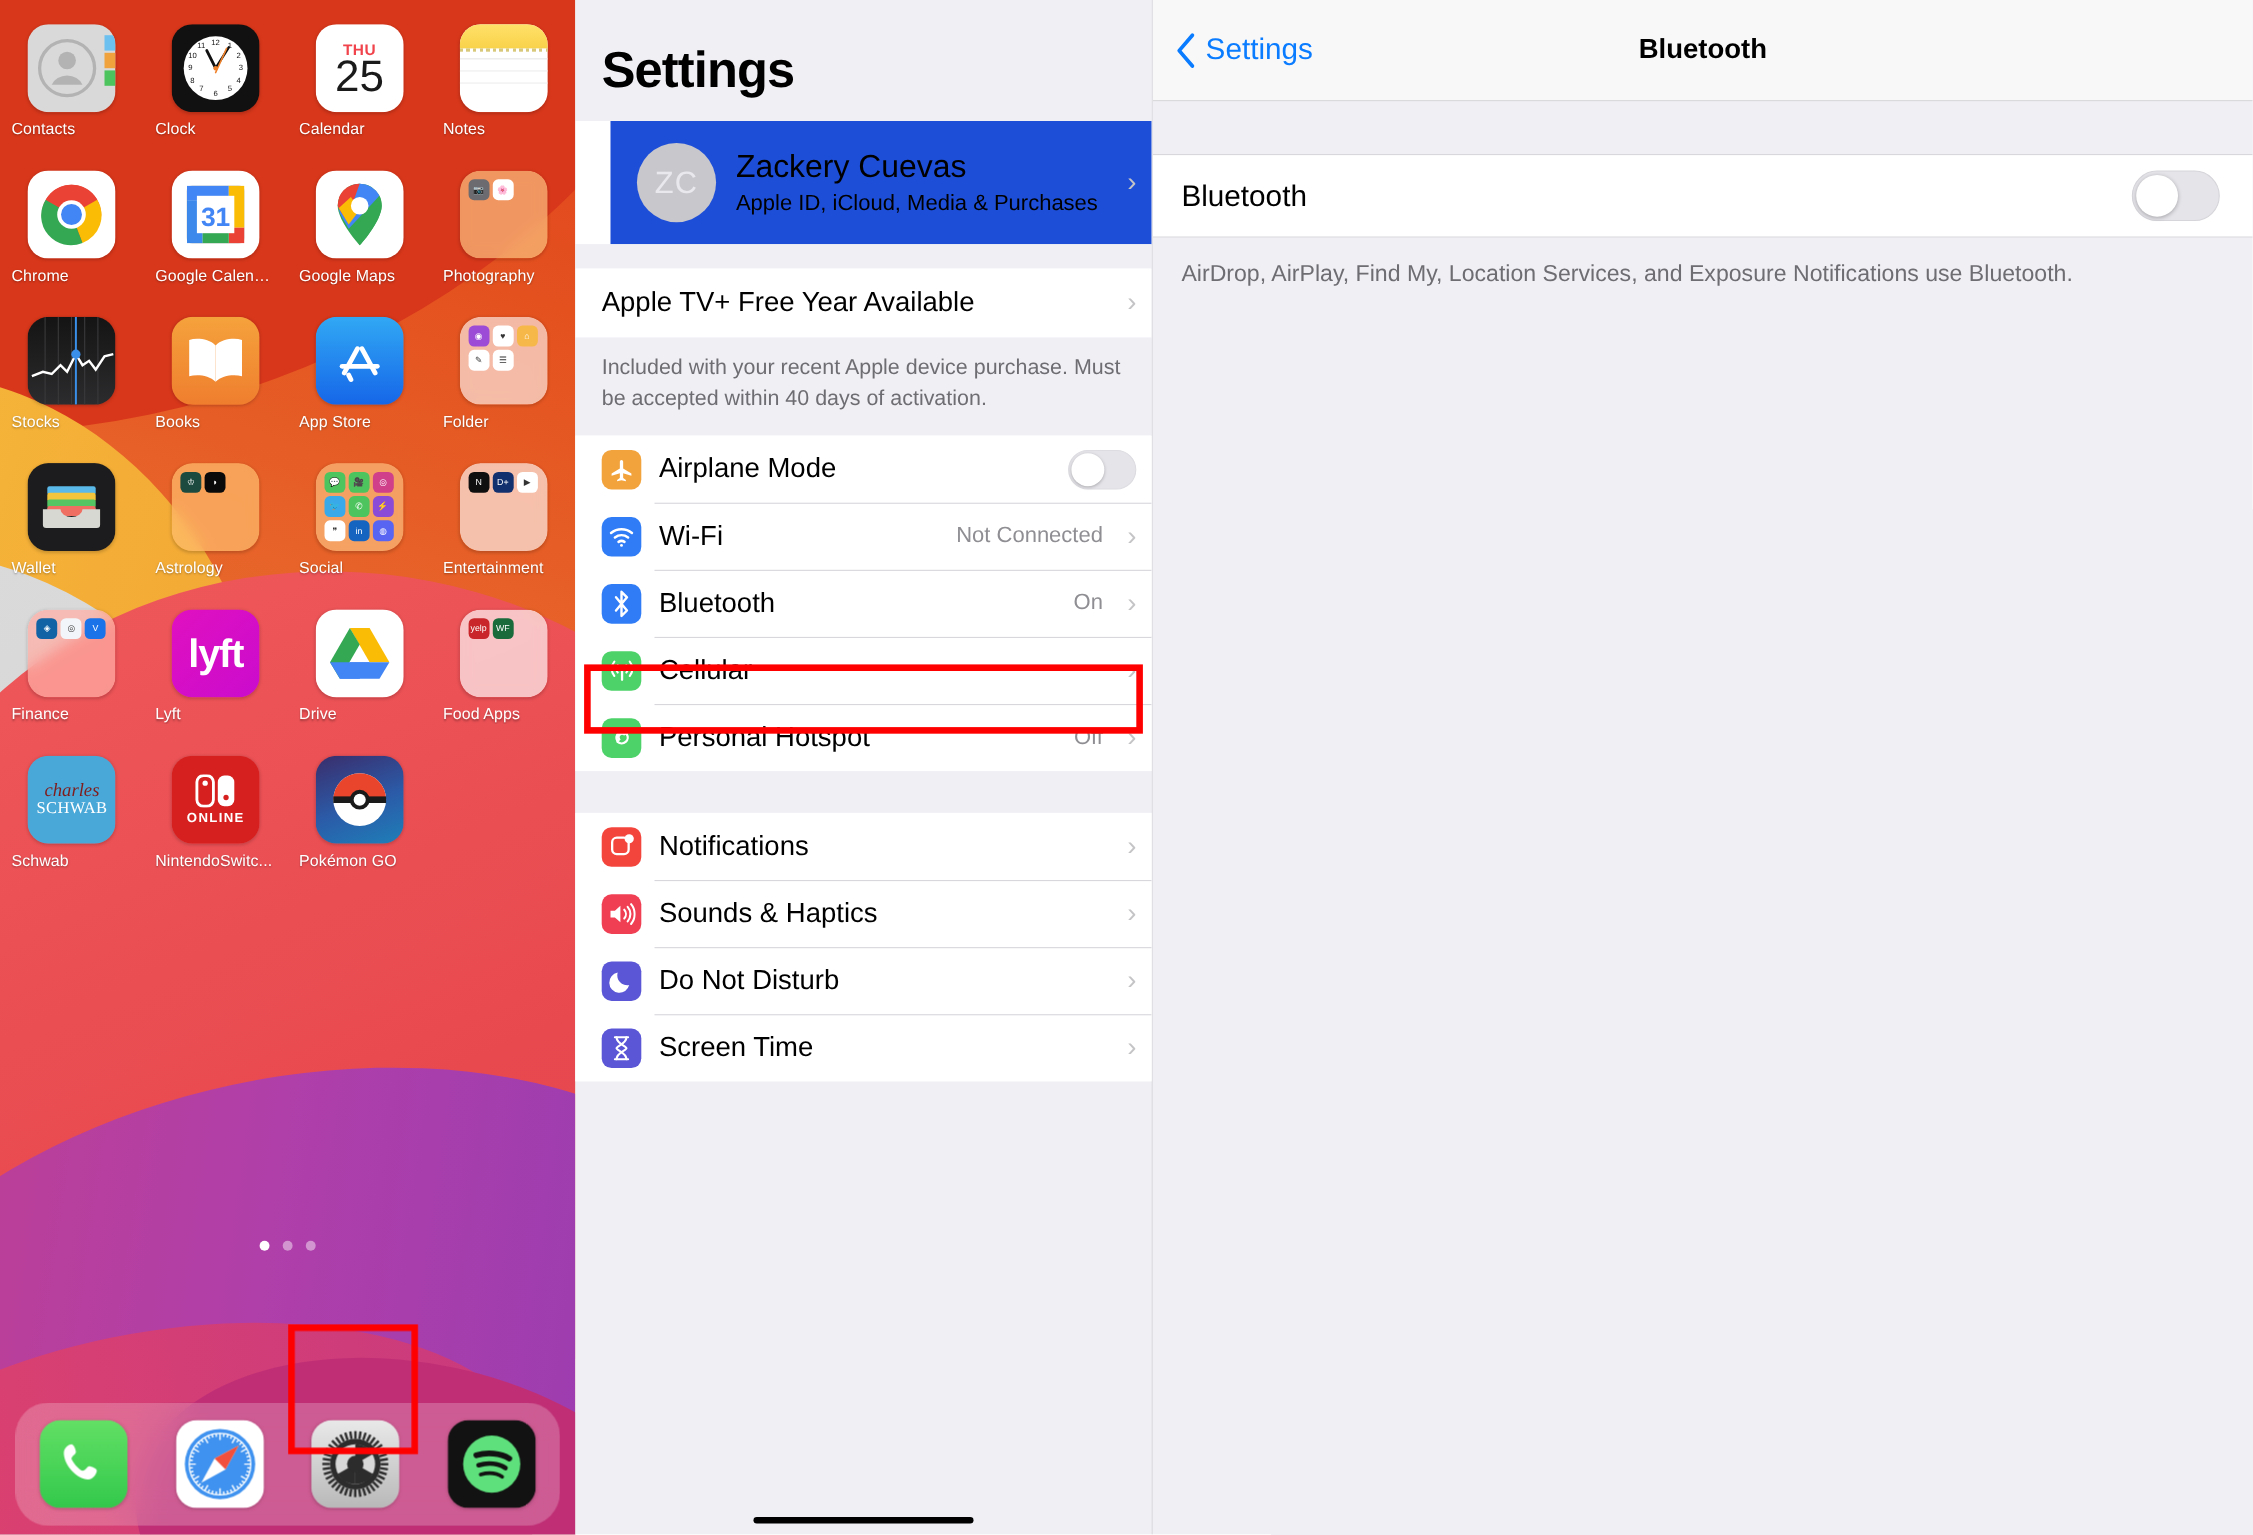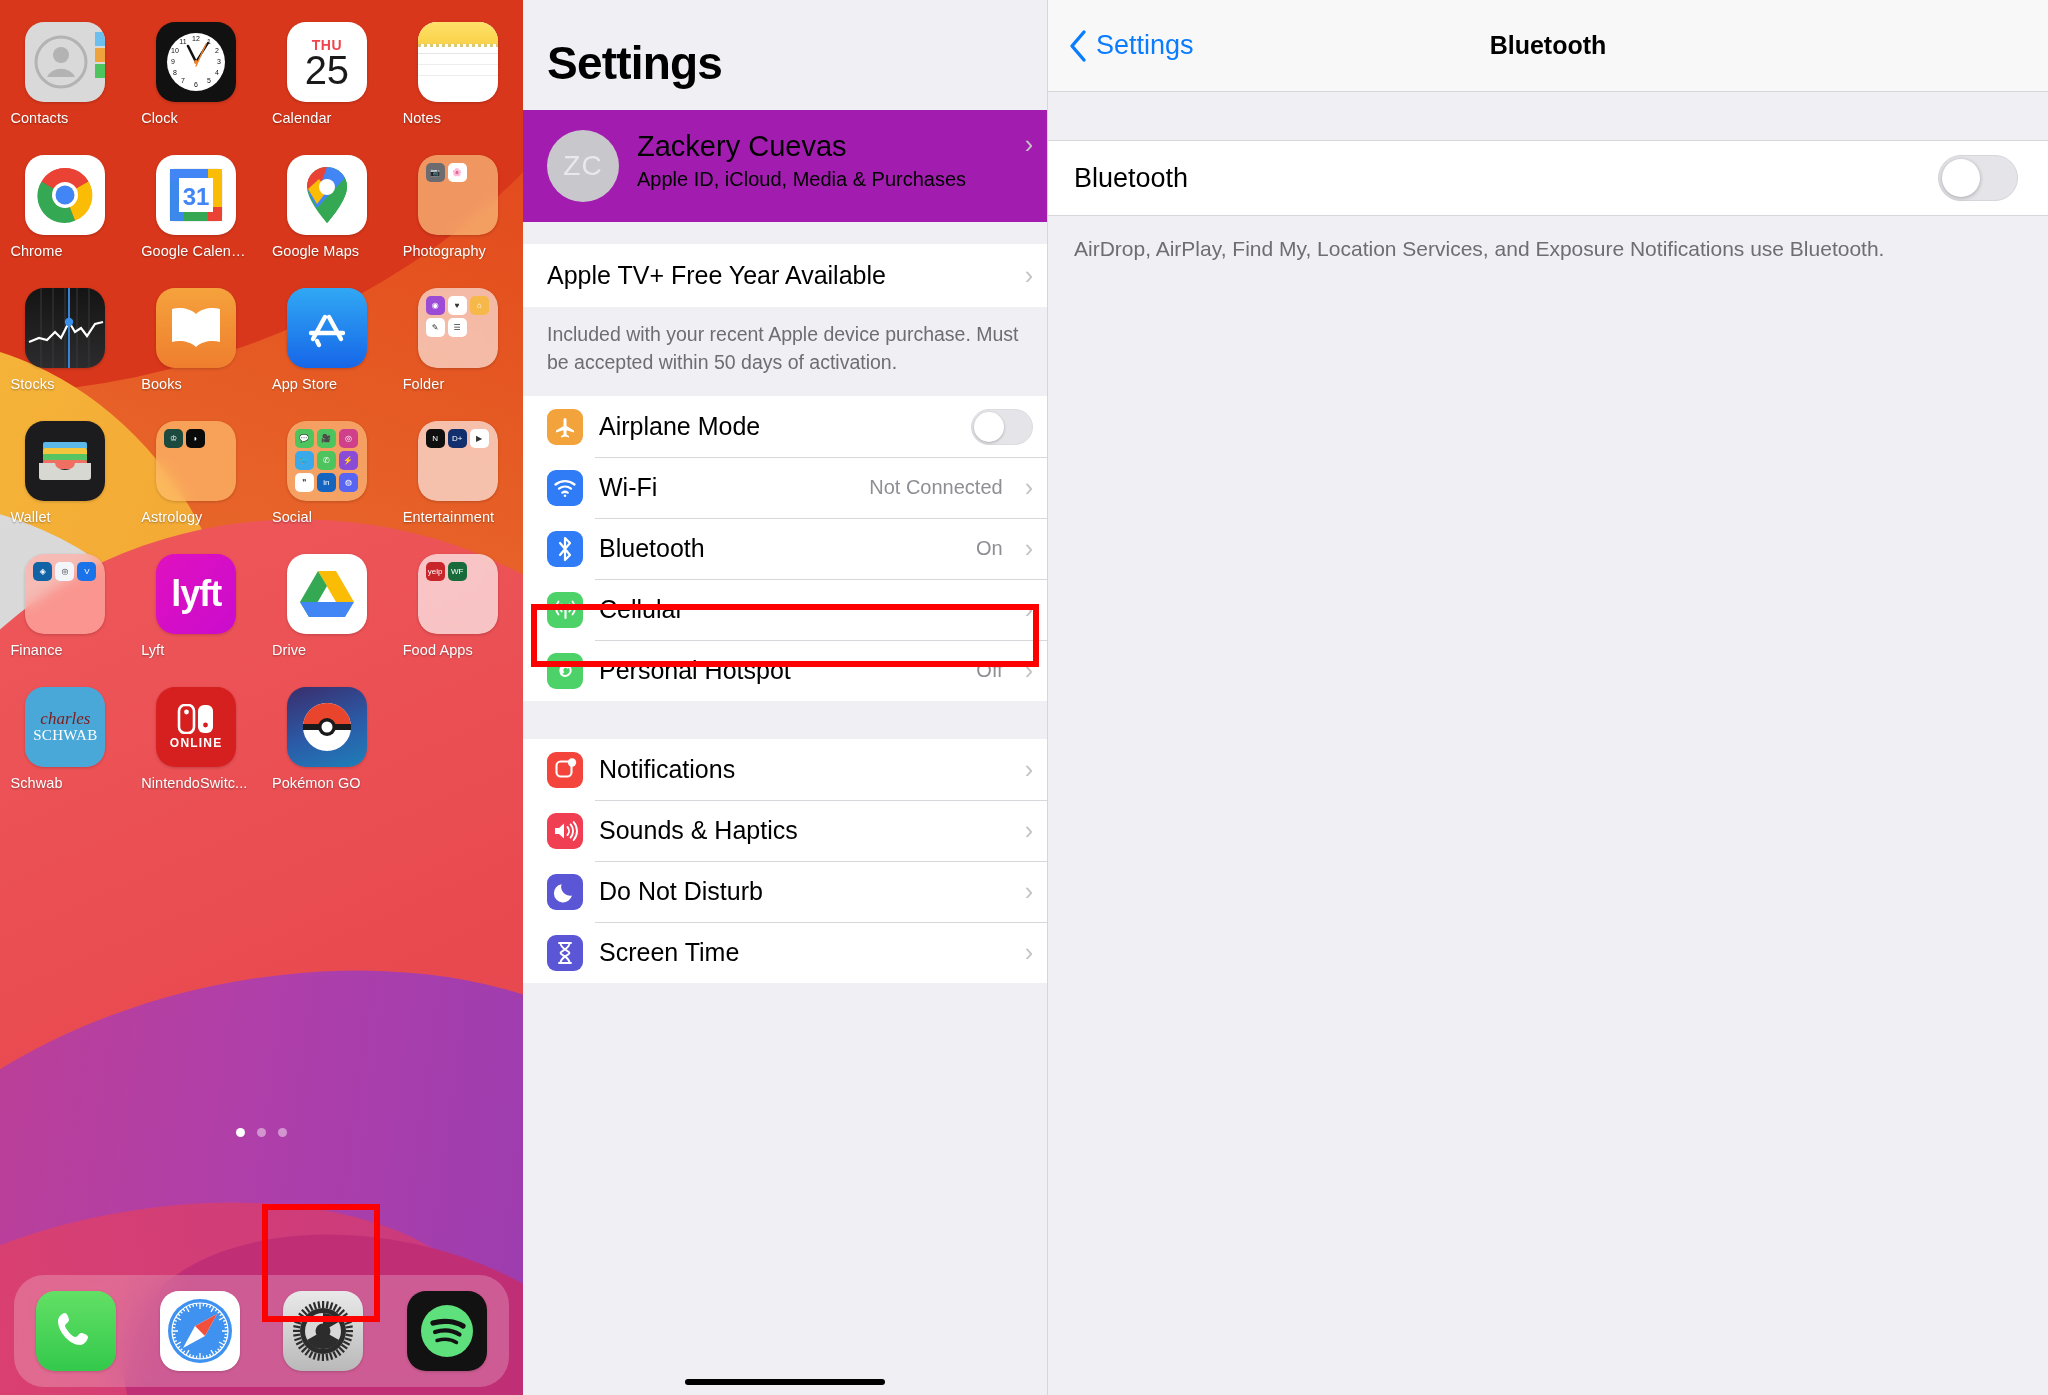--- a/index.html
+++ b/index.html
@@ -144,21 +144,21 @@
   }
   .row-icon {
     width:36px; height:36px; border-radius:9px; flex:0 0 36px;
     display:flex; align-items:center; justify-content:center; color:#fff;
   }
   .row-label { font-size:25px; color:#000; flex:1; }
   .row-value { font-size:20px; color:#8e8e93; margin-right:6px; }
   .chev { color:#c4c4c6; font-size:25px; font-weight:300; }
 
   
-  .acct-row { display:flex; gap:18px; padding:20px 14px 20px 24px; background:#a21caf; }
+  .acct-row { display:flex; align-items:center; gap:18px; padding:20px 14px 20px 24px; background:#1d4ed8;margin-left:32px; }
   .avatar {
     width:72px; height:72px; border-radius:50%; background:#c7c7cc;
     display:flex; align-items:center; justify-content:center;
     color:#e9e9ed; font-size:28px; letter-spacing:1px;
   }
   .acct-name { font-size:29px; color:#000; }
   .acct-sub { font-size:20px; color:#000; margin-top:5px; }
 
   .tv-row { display:flex; align-items:center; padding:0 14px 0 24px; min-height:63px; background:#fff; }
   .tv-label { font-size:25px; color:#000; flex:1; }
@@ -720,21 +720,21 @@
   </div>
 
   <div class="sec-gap"></div>
 
   <div class="sec">
     <div class="tv-row">
       <span class="tv-label">Apple TV+ Free Year Available</span>
       <span class="chev">›</span>
     </div>
   </div>
-  <div class="note">Included with your recent Apple device purchase. Must be accepted within 50 days of activation.</div>
+  <div class="note">Included with your recent Apple device purchase. Must be accepted within 40 days of activation.</div>
 
   <div class="sec" id="grp-connectivity">
       <div class="row">
         <div class="row-icon" style="background:#F2A33C">
           <svg width="24" height="24" viewBox="0 0 24 24" fill="#fff">
             <path d="M21 15.5 13.5 11V4.6a1.5 1.5 0 0 0-3 0V11L3 15.5v2l7.5-2.2v4.3L8 21.3V22.6l4-1 4 1v-1.3l-2.5-1.7v-4.3l7.5 2.2z"></path>
           </svg>
         </div>
       <span class="row-label">Airplane Mode</span>
         <div class="toggle">

